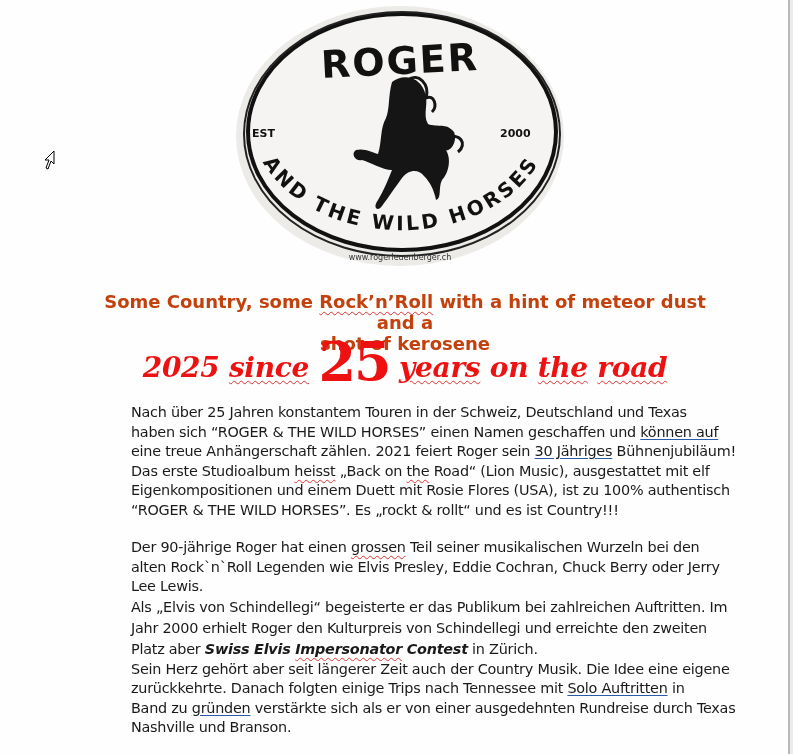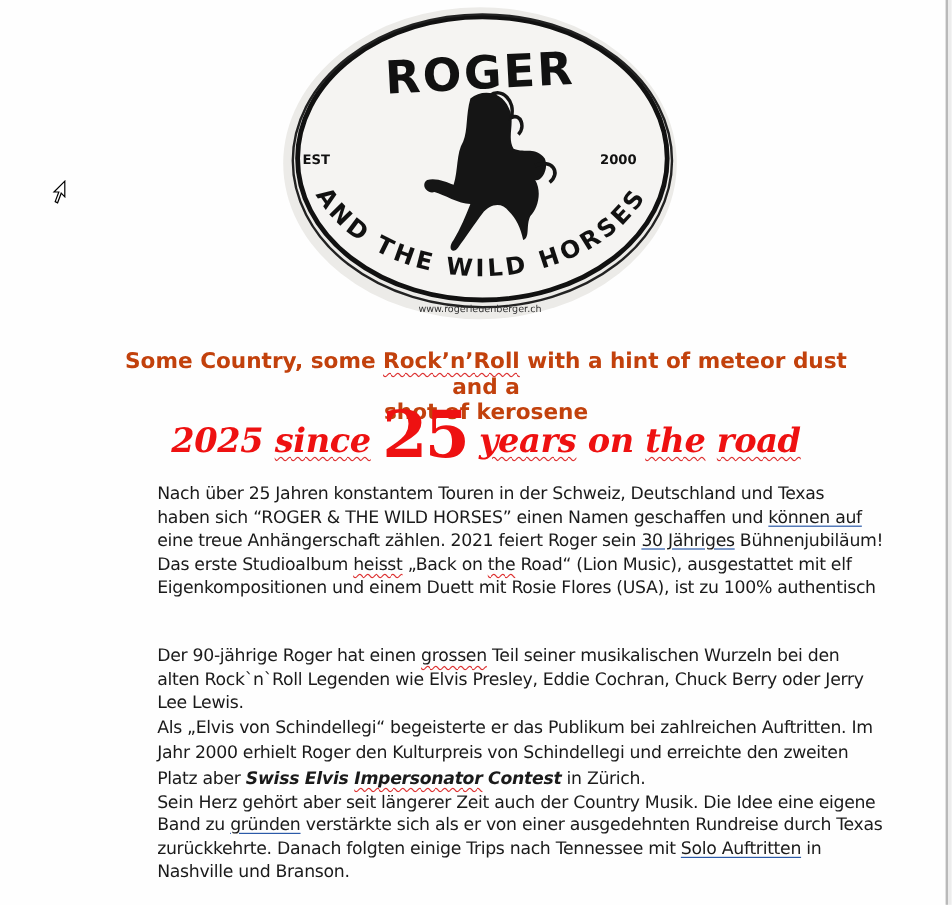--- a/index.html
+++ b/index.html
@@ -90,32 +90,33 @@
     <span class="spell">the</span>
     <span class="spell">road</span>
   </div>
 
   <div class="body-text p1">
     <div class="line">Nach über 25 Jahren konstantem Touren in der Schweiz, Deutschland und Texas</div>
     <div class="line"><span>haben sich “ROGER &amp; THE WILD HORSES” einen Namen geschaffen und </span><span class="gram">können  auf</span></div>
     <div class="line"><span>eine treue Anhängerschaft zählen. 2021 feiert Roger sein </span><span class="gram">30 Jähriges</span><span> Bühnenjubiläum!</span></div>
     <div class="line"><span>Das erste Studioalbum </span><span class="spell">heisst</span><span> „Back on </span><span class="spell">the</span><span> Road“ (Lion Music), ausgestattet mit elf</span></div>
     <div class="line">Eigenkompositionen und einem Duett mit Rosie Flores (USA), ist zu 100% authentisch</div>
+    <div class="line">“ROGER &amp; THE WILD HORSES”. Es „rockt &amp; rollt“ und es ist Country!!!</div>
   </div>
 
   <div class="body-text p2">
     <div class="line"><span>Der 90-jährige Roger hat einen </span><span class="spell">grossen</span><span> Teil seiner musikalischen Wurzeln bei den</span></div>
     <div class="line">alten Rock`n`Roll Legenden wie Elvis Presley, Eddie Cochran, Chuck Berry oder Jerry</div>
     <div class="line">Lee Lewis.</div>
     <div class="line tall">Als „Elvis von Schindellegi“ begeisterte er das Publikum bei zahlreichen Auftritten. Im</div>
     <div class="line tall">Jahr 2000 erhielt Roger den Kulturpreis von Schindellegi und erreichte den zweiten</div>
     <div class="line tall"><span>Platz aber </span><span class="it">Swiss Elvis </span><span class="it spell">Impersonator</span><span class="it"> Contest</span><span> in Zürich.</span></div>
     <div class="line">Sein Herz gehört aber seit längerer Zeit auch der Country Musik. Die Idee eine eigene</div>
+    <div class="line"><span>zurückkehrte. Danach folgten einige Trips nach Tennessee mit </span><span class="gram">Solo Auftritten</span><span> in</span></div>
     <div class="line"><span>Band zu </span><span class="gram">gründen</span><span> verstärkte sich als er von einer ausgedehnten Rundreise durch Texas</span></div>
-    <div class="line"><span>zurückkehrte. Danach folgten einige Trips nach Tennessee mit </span><span class="gram">Solo Auftritten</span><span> in</span></div>
     <div class="line">Nashville und Branson.</div>
   </div>
 
   <svg class="cursor" viewBox="0 0 16 22">
     <path d="M12 1 L12 14 L9 11 L6 19 L4 18 L7 10 L3 10 Z" fill="#fff" stroke="#000" stroke-width="1"></path>
   </svg>
 </div>
 <div class="page-edge"></div>
 <div class="desk"></div>
 

